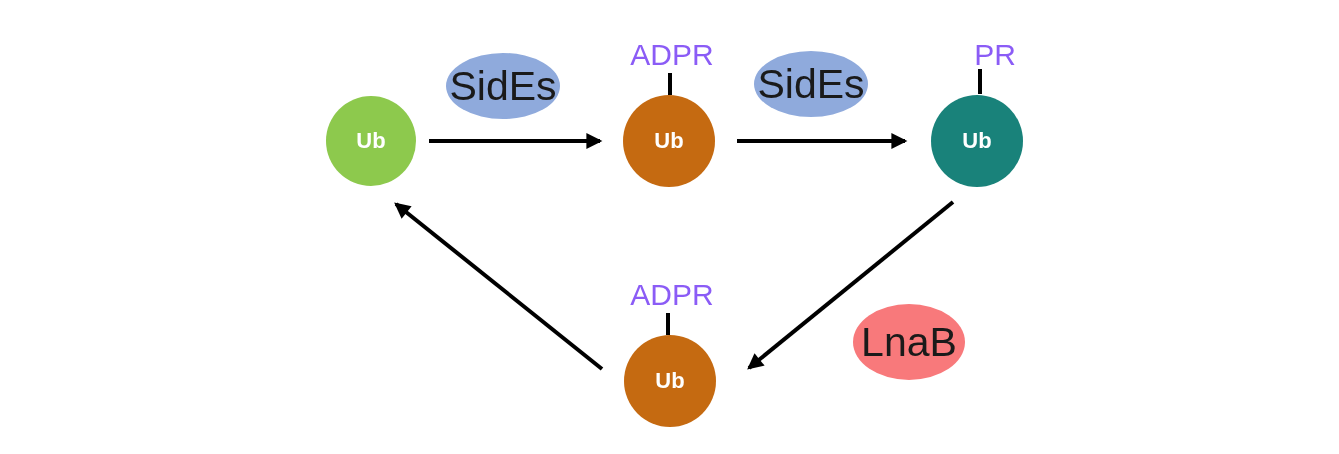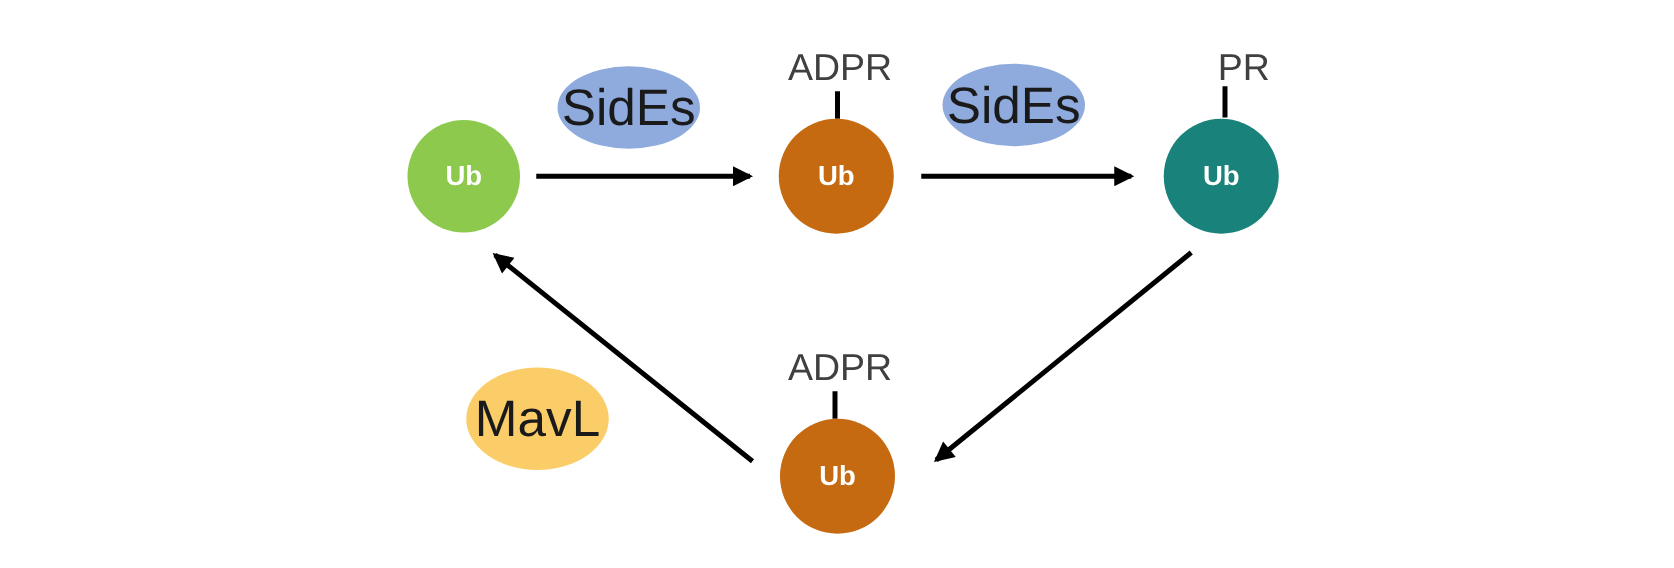--- a/index.html
+++ b/index.html
@@ -37,21 +37,21 @@
     border-radius: 50%;
     display: flex;
     align-items: center;
     justify-content: center;
     color: #1a1a1a;
     font-size: 41px;
     z-index: 2;
   }
   .mod-label {
     position: absolute;
-    color: #404040;
+    color: #8b5cf6;
     font-size: 30px;
     text-align: center;
     transform: translateX(-50%);
     white-space: nowrap;
     z-index: 2;
   }
   
   #node-ub-unmodified { left: 326px; top: 96px;  width: 90px; height: 90px; }
   #node-ub-adpr       { left: 623px; top: 95px;  width: 92px; height: 92px; }
   #node-ub-pr         { left: 931px; top: 95px;  width: 92px; height: 92px; }
@@ -102,16 +102,16 @@
   <div id="mod-adpr-top" class="mod-label">ADPR</div>
 
   <div id="mod-pr" class="mod-label">PR</div>
 
   <div id="mod-adpr-bottom" class="mod-label">ADPR</div>
 
   <div id="enzyme-sides-1" class="enzyme" style="background-color: rgb(143, 170, 220);">SidEs</div>
 
   <div id="enzyme-sides-2" class="enzyme" style="background-color: rgb(143, 170, 220);">SidEs</div>
 
-  <div id="enzyme-mavl" class="enzyme" style="background-color: rgb(250, 205, 105);">MavL</div>
 
+  <div id="enzyme-lnab" class="enzyme" style="background-color: rgb(248, 121, 123);">LnaB</div>
 
 </div>
 
 </body></html>

